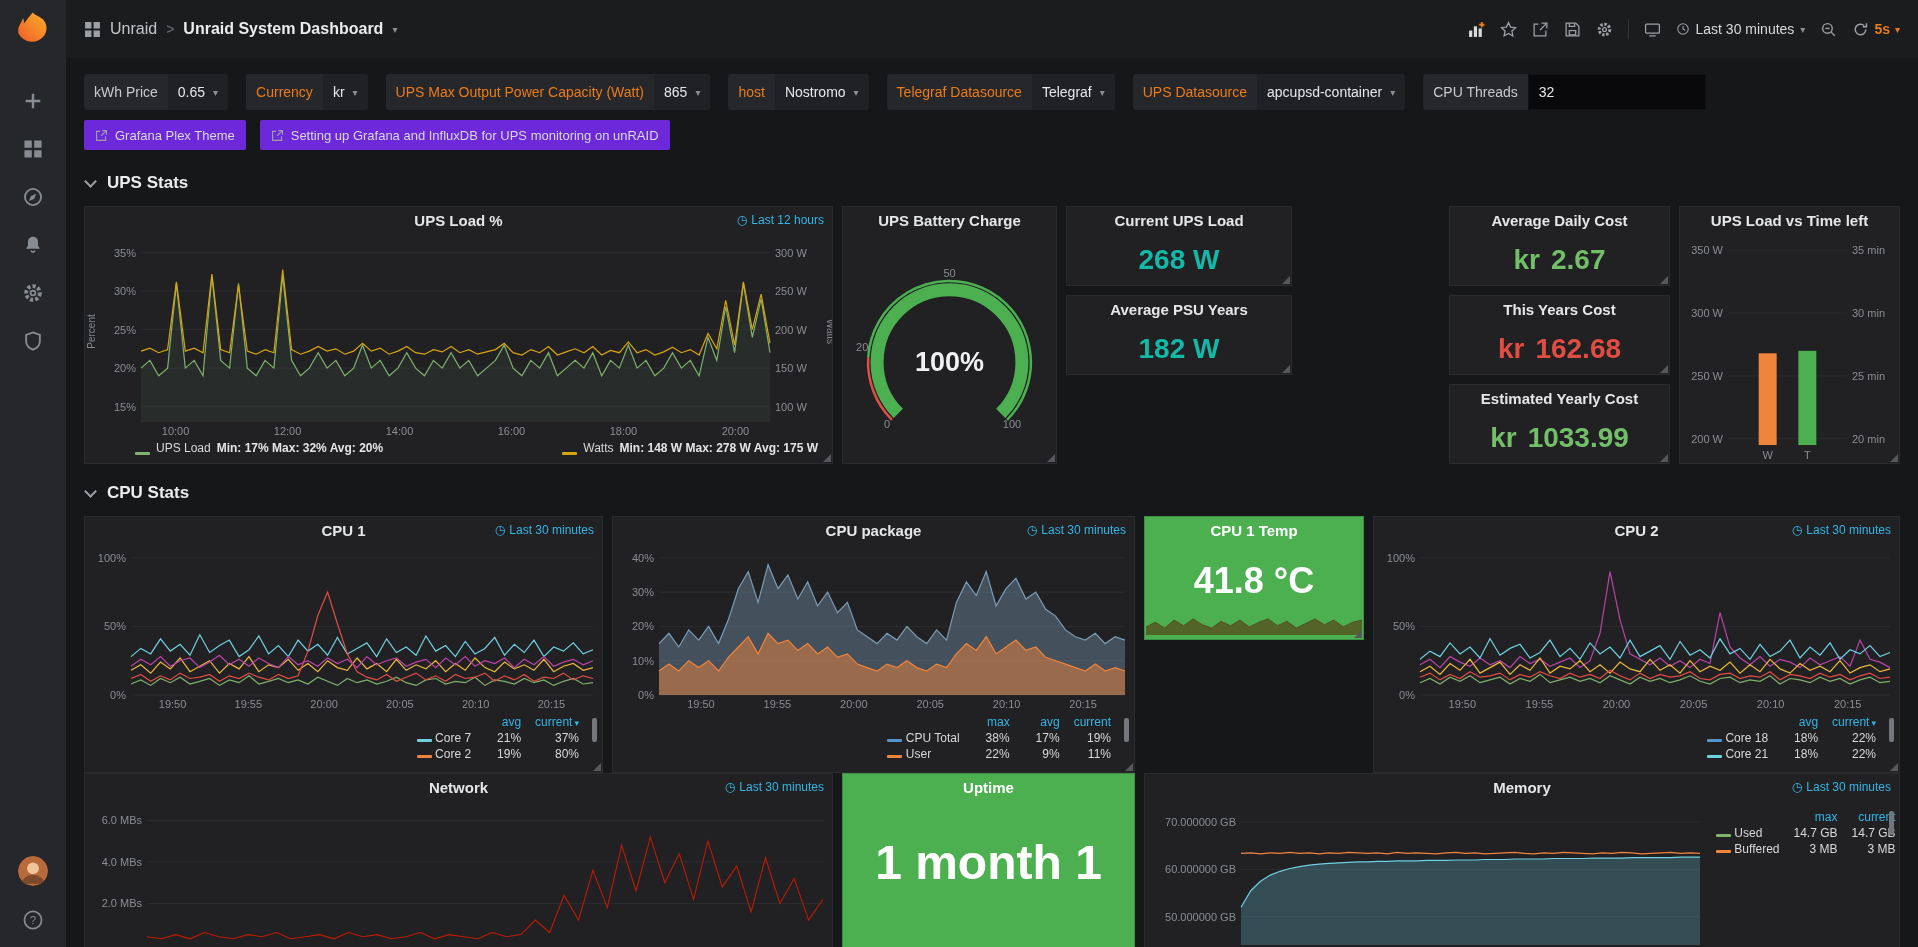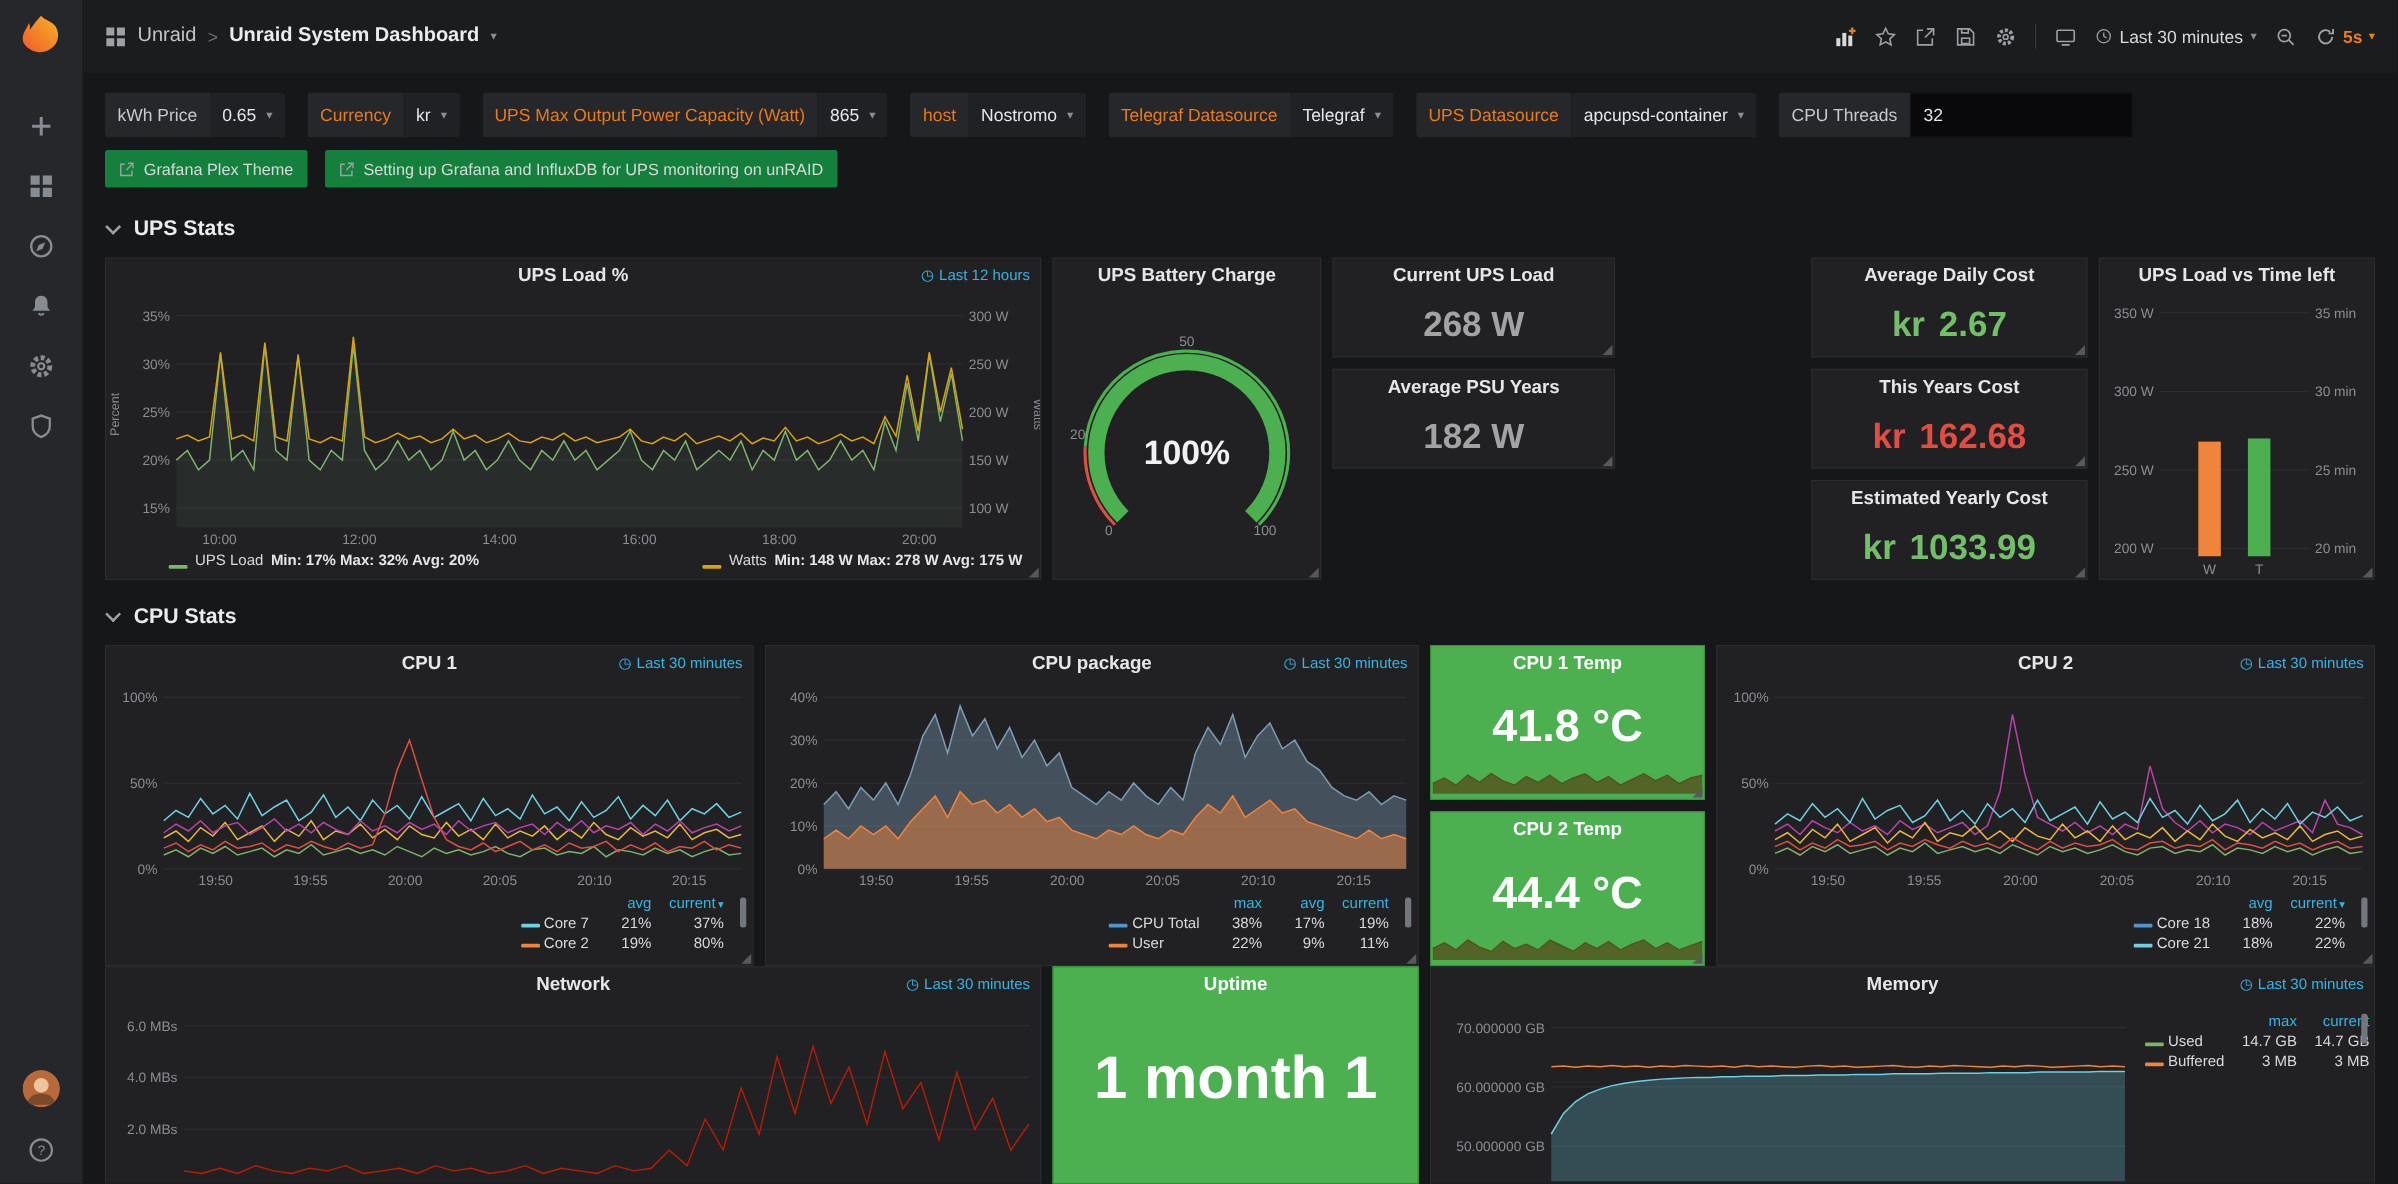--- a/index.html
+++ b/index.html
@@ -40,21 +40,21 @@
   .caret-orange{color:var(--accent);font-size:10px}
 
   
   .submenu{display:flex;align-items:center;gap:18px;padding:16px 18px 0 18px;flex-wrap:nowrap}
   .var-pill{display:flex;align-items:stretch;height:36px;border-radius:3px;overflow:hidden}
   .var-label{background:#26272b;display:flex;align-items:center;padding:0 10px;font-size:14px;color:var(--accent);white-space:nowrap}
   .var-label.plain{color:#c7c9cc}
   .var-value{background:#202124;display:flex;align-items:center;gap:8px;padding:0 10px;font-size:14px;color:#e6e7e9;cursor:pointer;white-space:nowrap}
   .var-input{background:#09090b;border:1px solid #131315;color:#e6e7e9;font-size:14px;width:178px;padding:0 10px;font-family:inherit}
   .links-row{display:flex;align-items:center;gap:14px;padding:10px 18px 0 18px}
-  .link-pill{display:flex;align-items:center;gap:7px;height:30px;background:#15803d;border-radius:2px;padding:0 11px;font-size:13px;color:#d8d9da;cursor:pointer}
+  .link-pill{display:flex;align-items:center;gap:7px;height:30px;background:#6d28d9;border-radius:2px;padding:0 11px;font-size:13px;color:#d8d9da;cursor:pointer}
   .link-pill .ico{width:13px;height:13px}
 
   
   .section{padding:0 18px}
   .sec-head{display:flex;align-items:center;height:30px;margin:18px 0 8px 0;cursor:pointer}
   .sec-head.tight{margin-top:14px}
   .chev{width:9px;height:9px;border-right:2px solid #9fa1a5;border-bottom:2px solid #9fa1a5;transform:rotate(45deg);margin:0 12px 4px 2px;flex:none}
   .sec-title{font-size:17px;font-weight:600;color:#ebecee}
 
   .grid{display:grid;gap:9px}
@@ -76,21 +76,21 @@
   .panel-title{font-size:15px;font-weight:700;color:#e5e6e8;cursor:pointer}
   .panel.green .panel-title,.panel.orange .panel-title{color:#fff}
   .time-info{position:absolute;right:8px;top:6px;font-size:12px;color:var(--info_blue);display:flex;align-items:center;gap:4px}
   .panel-body{flex:1;position:relative;overflow:hidden}
   svg.chart{position:absolute;inset:0;width:100%;height:100%}
   .grid-line{stroke:var(--grid);stroke-width:1}
   .tick{fill:#8a8d92;font-size:11px}
   .atitle{font-size:10px;fill:#85888d}
   .gauge-value{fill:#f0f1f2;font-size:27px;font-weight:700}
 
-  .big{flex:1;display:flex;align-items:center;justify-content:center;font-weight:700;color:#a3a3a3;font-size:28px}
+  .big{flex:1;display:flex;align-items:center;justify-content:center;font-weight:700;color:#14b8a6;font-size:28px}
   .big .prefix{margin-right:11px}
   .big.green-t{color:var(--value_green)}
   .big.red-t{color:var(--value_red)}
   .runtime-val{flex:1;display:flex;align-items:flex-start;justify-content:center;text-align:center;font-size:26px;line-height:1.18;font-weight:700;color:#fff;padding:6px 4px 0 4px}
   .temp-val{flex:1;display:flex;align-items:center;justify-content:center;font-size:36px;font-weight:700;color:#fff;padding-bottom:22px}
   .uptime-val{flex:1;display:flex;align-items:flex-start;justify-content:center;font-size:48px;font-weight:700;color:#fff;padding-top:34px}
   svg.spark{position:absolute;left:1px;right:1px;bottom:1px;width:calc(100% - 2px);height:30px}
 
   
   .ups-legend{height:24px;flex:none;display:flex;align-items:center;font-size:12px;color:#c9cacc;padding:0 14px 6px 50px}
@@ -619,30 +619,20 @@
           <div class="panel-hd">
               <span class="panel-title">CPU 1 Temp</span>
             </div>
           <div class="temp-val">41.8 °C</div>
           <svg class="spark" viewBox="0 0 216 30">
               <path d="M0.0 18.9L9.4 14.3L18.8 20.1L28.2 12.1L37.6 17.8L47.0 10.9L56.3 16.7L65.7 20.1L75.1 13.2L84.5 17.8L93.9 12.1L103.3 18.9L112.7 14.3L122.1 10.9L131.5 17.8L140.9 13.2L150.3 20.1L159.7 15.5L169.0 10.9L178.4 16.7L187.8 12.1L197.2 18.9L206.6 14.3L216.0 12.1L216 27L0 27Z" fill="#55511e" fill-opacity="0.8" stroke="none"></path>
               <path d="M0.0 18.9L9.4 14.3L18.8 20.1L28.2 12.1L37.6 17.8L47.0 10.9L56.3 16.7L65.7 20.1L75.1 13.2L84.5 17.8L93.9 12.1L103.3 18.9L112.7 14.3L122.1 10.9L131.5 17.8L140.9 13.2L150.3 20.1L159.7 15.5L169.0 10.9L178.4 16.7L187.8 12.1L197.2 18.9L206.6 14.3L216.0 12.1" fill="none" stroke="#55511e" stroke-width="1"></path>
             </svg>
         </div>
 
-        <div class="panel green p-t2">
-          <div class="panel-hd">
-              <span class="panel-title">CPU 2 Temp</span>
-            </div>
-          <div class="temp-val">44.4 °C</div>
-          <svg class="spark" viewBox="0 0 216 30">
-              <path d="M0.0 17.8L9.4 13.2L18.8 18.9L28.2 10.9L37.6 16.7L47.0 20.1L56.3 12.1L65.7 17.8L75.1 14.3L84.5 18.9L93.9 10.9L103.3 15.5L112.7 20.1L122.1 13.2L131.5 17.8L140.9 12.1L150.3 18.9L159.7 14.3L169.0 10.9L178.4 17.8L187.8 13.2L197.2 18.9L206.6 15.5L216.0 12.1L216 27L0 27Z" fill="#55511e" fill-opacity="0.8" stroke="none"></path>
-              <path d="M0.0 17.8L9.4 13.2L18.8 18.9L28.2 10.9L37.6 16.7L47.0 20.1L56.3 12.1L65.7 17.8L75.1 14.3L84.5 18.9L93.9 10.9L103.3 15.5L112.7 20.1L122.1 13.2L131.5 17.8L140.9 12.1L150.3 18.9L159.7 14.3L169.0 10.9L178.4 17.8L187.8 13.2L197.2 18.9L206.6 15.5L216.0 12.1" fill="none" stroke="#55511e" stroke-width="1"></path>
-            </svg>
-        </div>
 
         <div class="panel p-cpu2">
           <div class="panel-hd">
             <span class="panel-title">CPU 2</span>
             <span class="time-info">
                 <span>◷</span>
                 <span>Last 30 minutes</span>
               </span>
           </div>
           <div class="panel-body">

